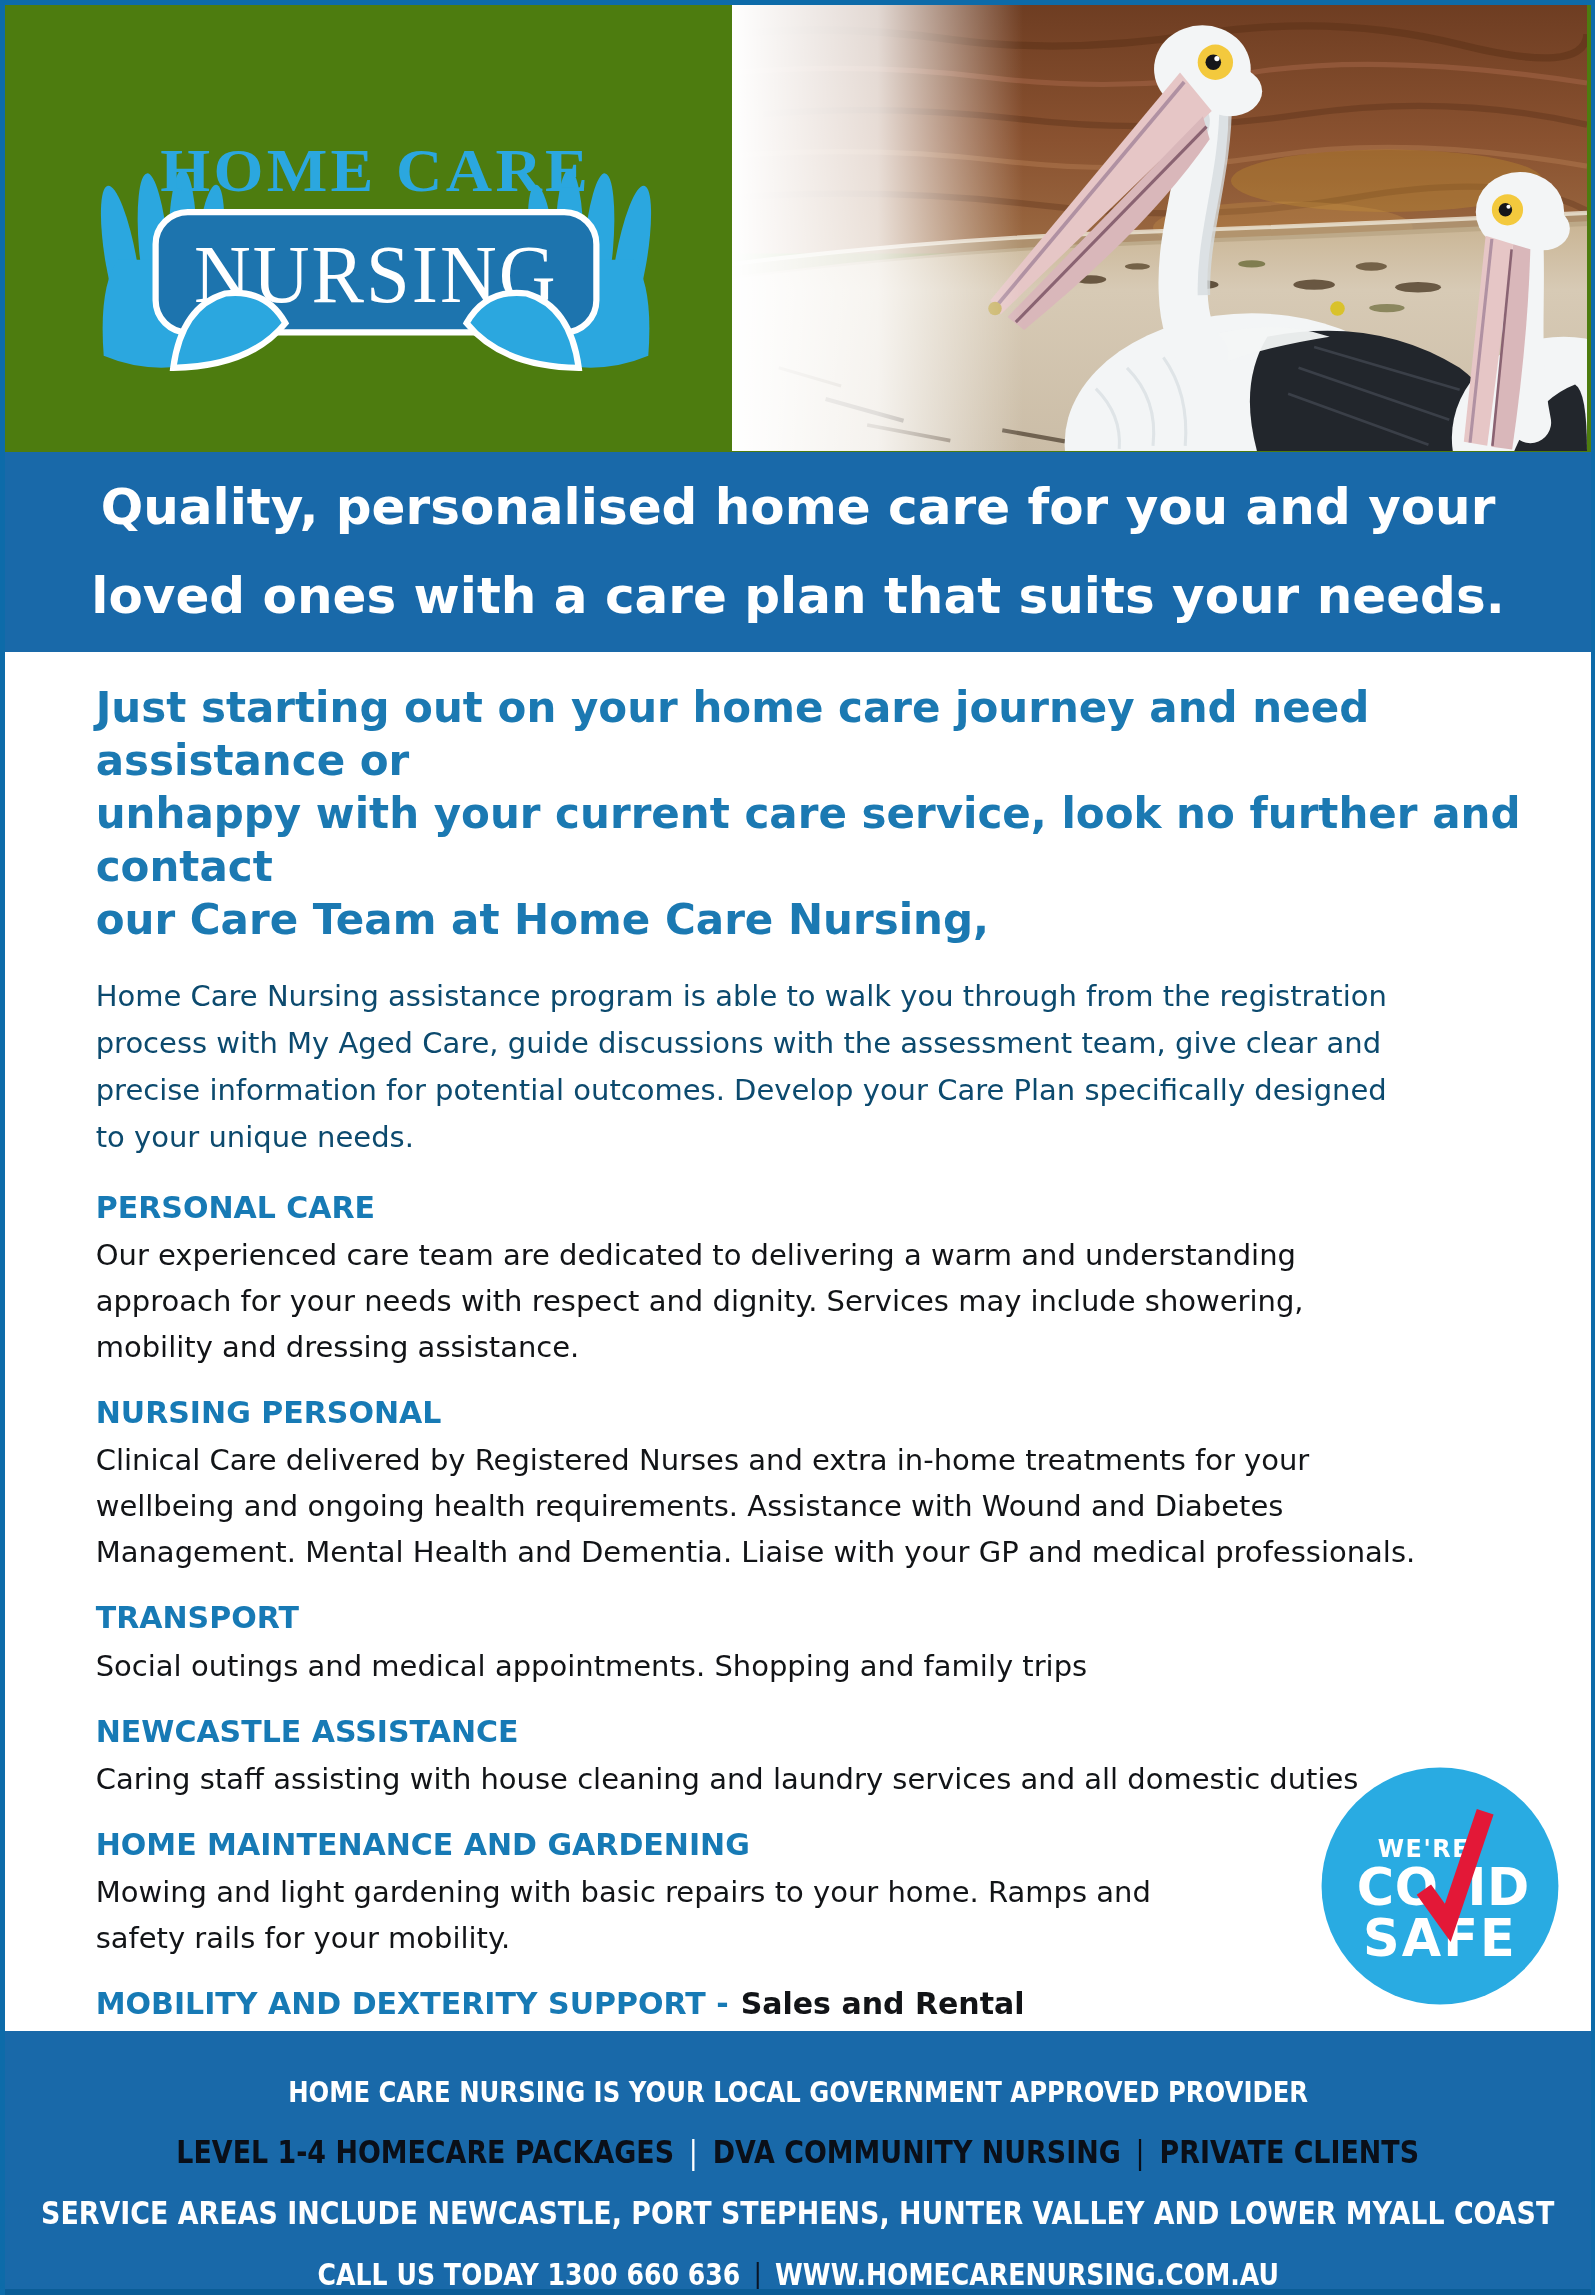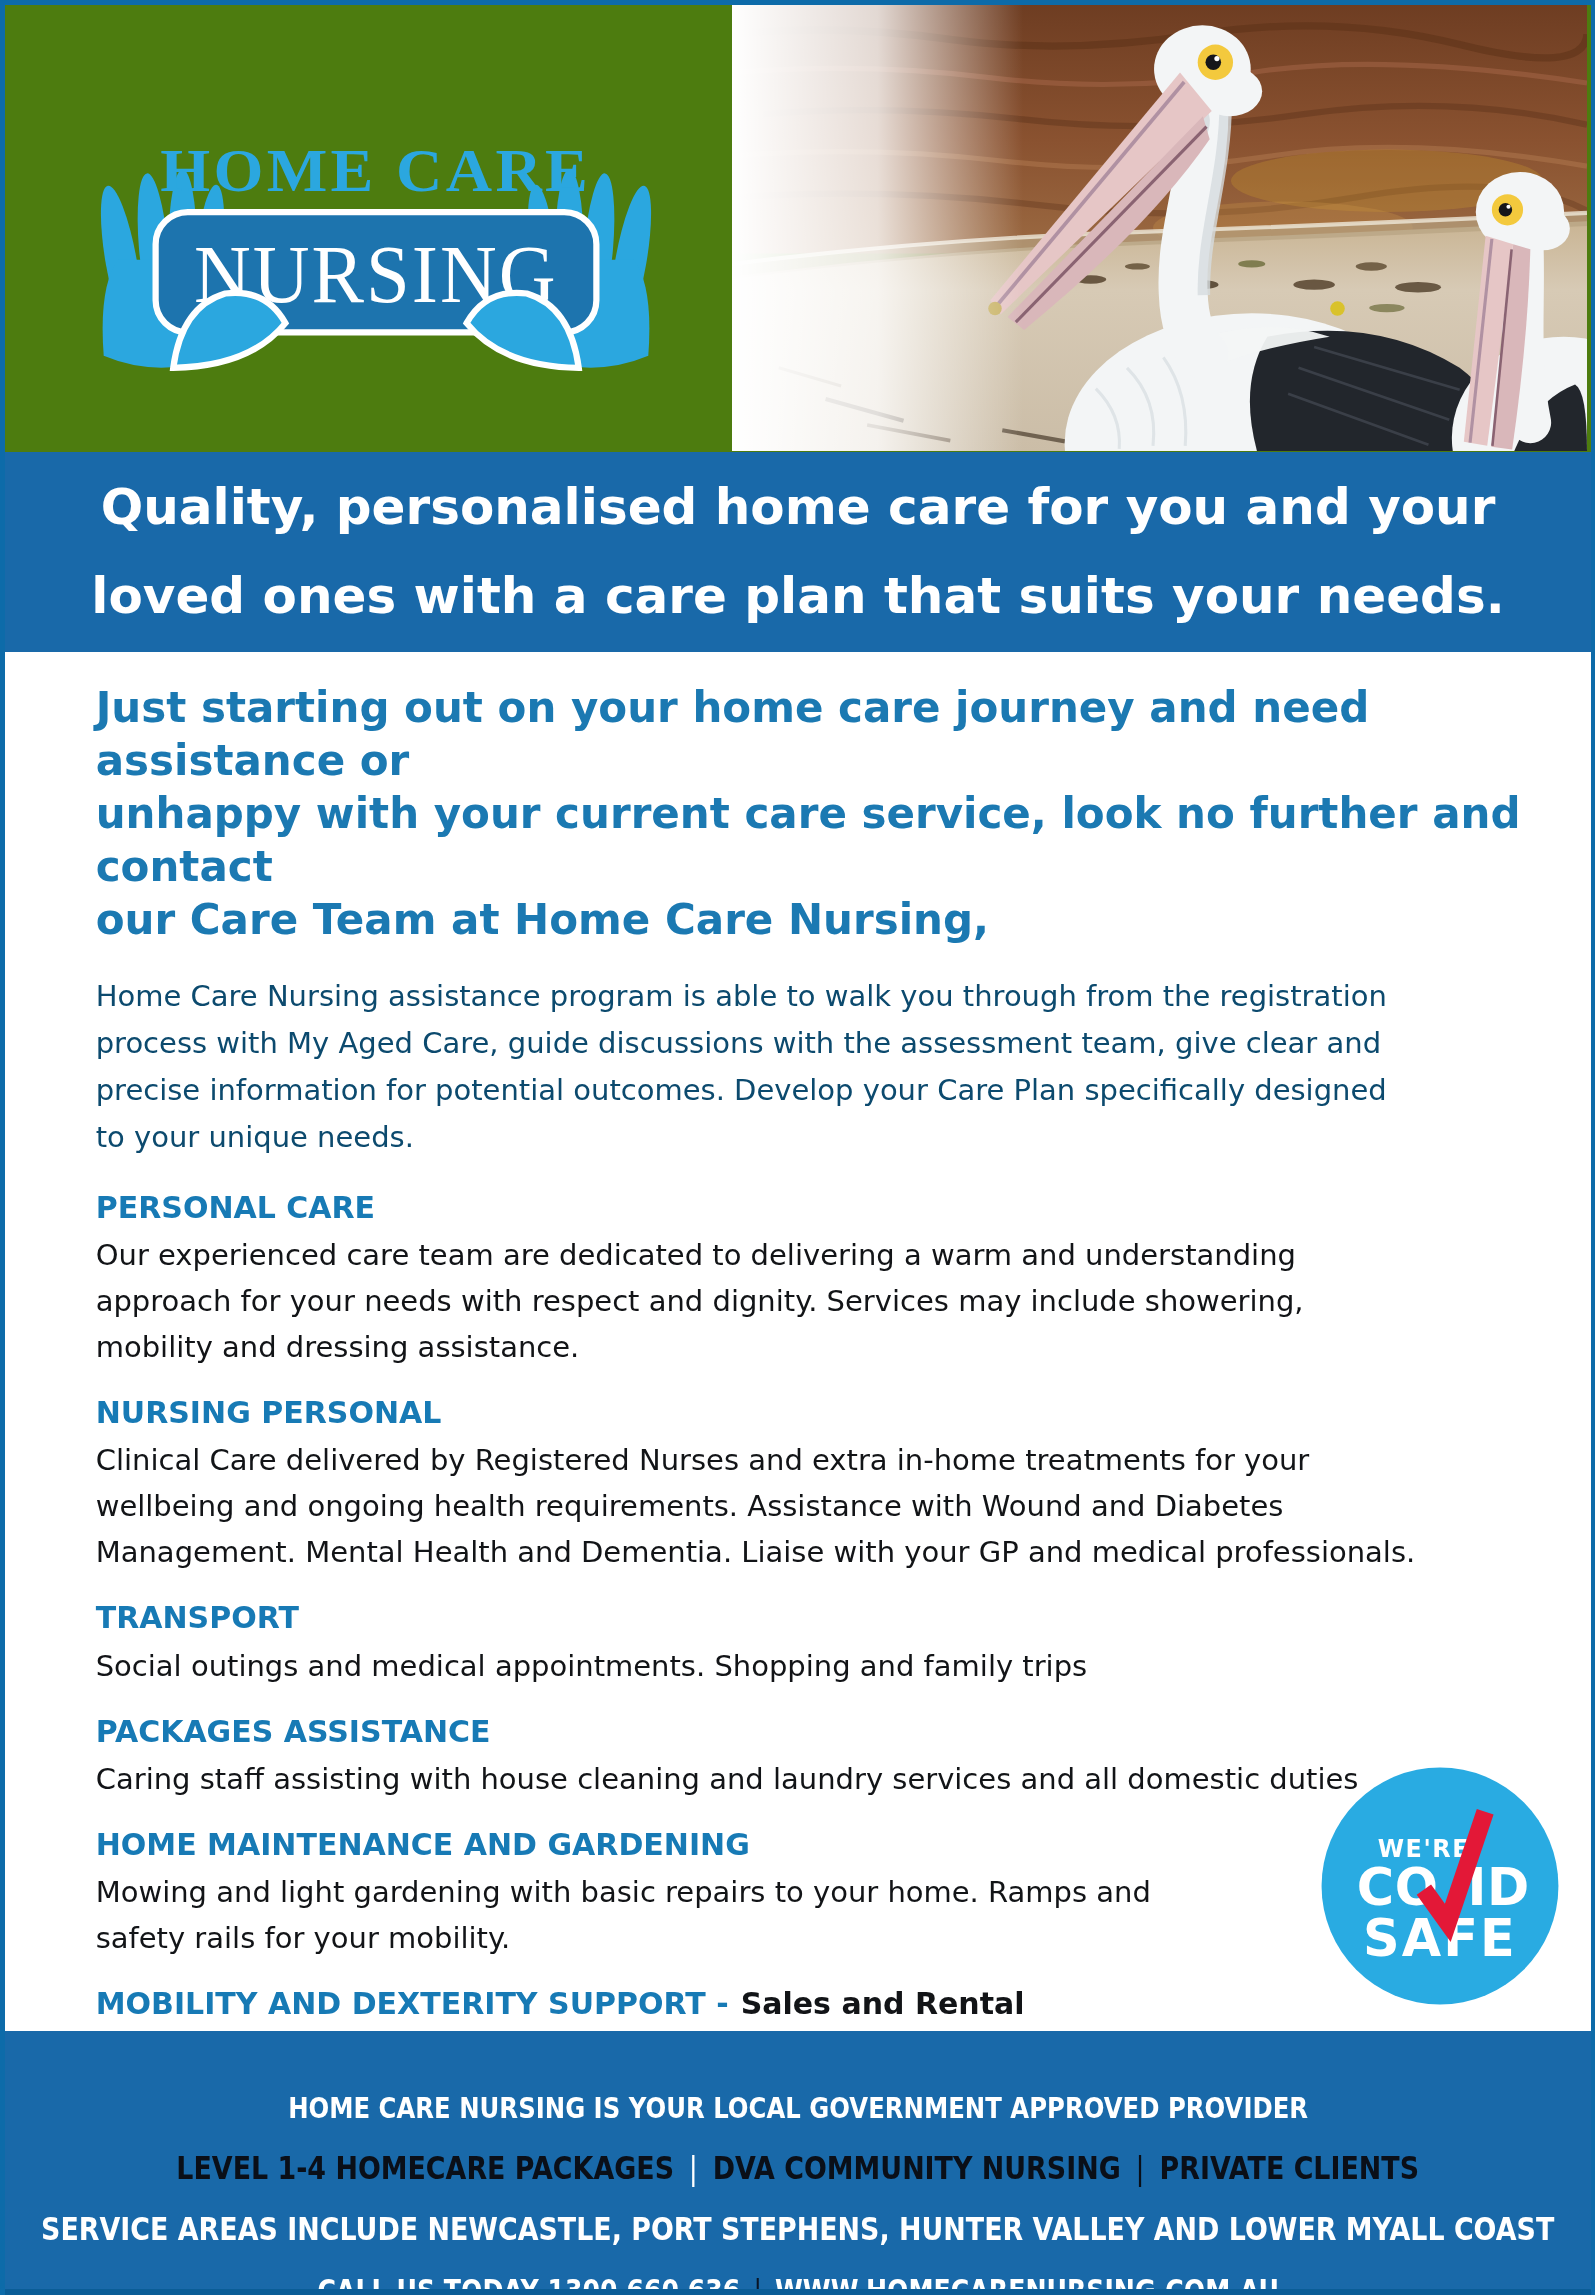--- a/index.html
+++ b/index.html
@@ -33,21 +33,21 @@
   .service-body{color:#121417;font-size:29px;font-weight:400;line-height:46px;white-space:pre-line;
                 margin-top:6.2px;}
   .inline-body{display:inline;color:#121417;font-size:30px;font-weight:700;line-height:36px;
                white-space:normal;margin-left:9.4px;}
 
   
   .badge-svg{position:absolute;left:1320px;top:1766px;width:240px;height:240px;}
 
   
   .footer{position:absolute;left:0;top:2031px;width:1596px;height:265px;background:#1969a9;
-          display:flex;flex-direction:column;align-items:center;box-sizing:border-box;padding-top:60px;}
+          display:flex;flex-direction:column;align-items:center;box-sizing:border-box;padding-top:44px;}
   .b-bottom{position:absolute;left:0;bottom:0;width:1596px;height:6.8px;background:#0a5d97;}
   .cond{display:inline-block;transform:scaleX(0.84);transform-origin:50% 50%;white-space:nowrap;}
   .f-line{text-align:center;}
   .f1{color:#ffffff;font-size:29px;font-weight:700;margin-bottom:24px;}
   .f2{color:#0a0f18;font-size:32px;font-weight:700;margin-bottom:23px;}
   .f2 .sep-white{color:#ffffff;margin:0 17.7px;font-weight:400;}
   .f2 .sep-black{color:#0a0f18;margin:0 17.7px;font-weight:400;}
   .f3{color:#ffffff;font-size:32px;font-weight:700;margin-bottom:25px;}
   .f4{color:#ffffff;font-size:30px;font-weight:700;}
   .f4 .sep-dark{color:#0a1526;margin:0 15.6px;font-weight:400;}
@@ -205,21 +205,21 @@
       <div class="service-heading">NURSING PERSONAL</div>
       <div class="service-body">Clinical Care delivered by Registered Nurses and extra in-home treatments for your
 wellbeing and ongoing health requirements. Assistance with Wound and Diabetes
 Management. Mental Health and Dementia. Liaise with your GP and medical professionals.</div>
     </div>
     <div class="service">
       <div class="service-heading">TRANSPORT</div>
       <div class="service-body">Social outings and medical appointments. Shopping and family trips</div>
     </div>
     <div class="service">
-      <div class="service-heading">PACKAGES ASSISTANCE</div>
+      <div class="service-heading">NEWCASTLE ASSISTANCE</div>
       <div class="service-body">Caring staff assisting with house cleaning and laundry services and all domestic duties</div>
     </div>
     <div class="service">
       <div class="service-heading">HOME MAINTENANCE AND GARDENING</div>
       <div class="service-body">Mowing and light gardening with basic repairs to your home. Ramps and
 safety rails for your mobility.</div>
     </div>
     <div class="service">
       <span class="service-heading">MOBILITY AND DEXTERITY SUPPORT -</span>
       <span class="inline-body">Sales and Rental</span>

